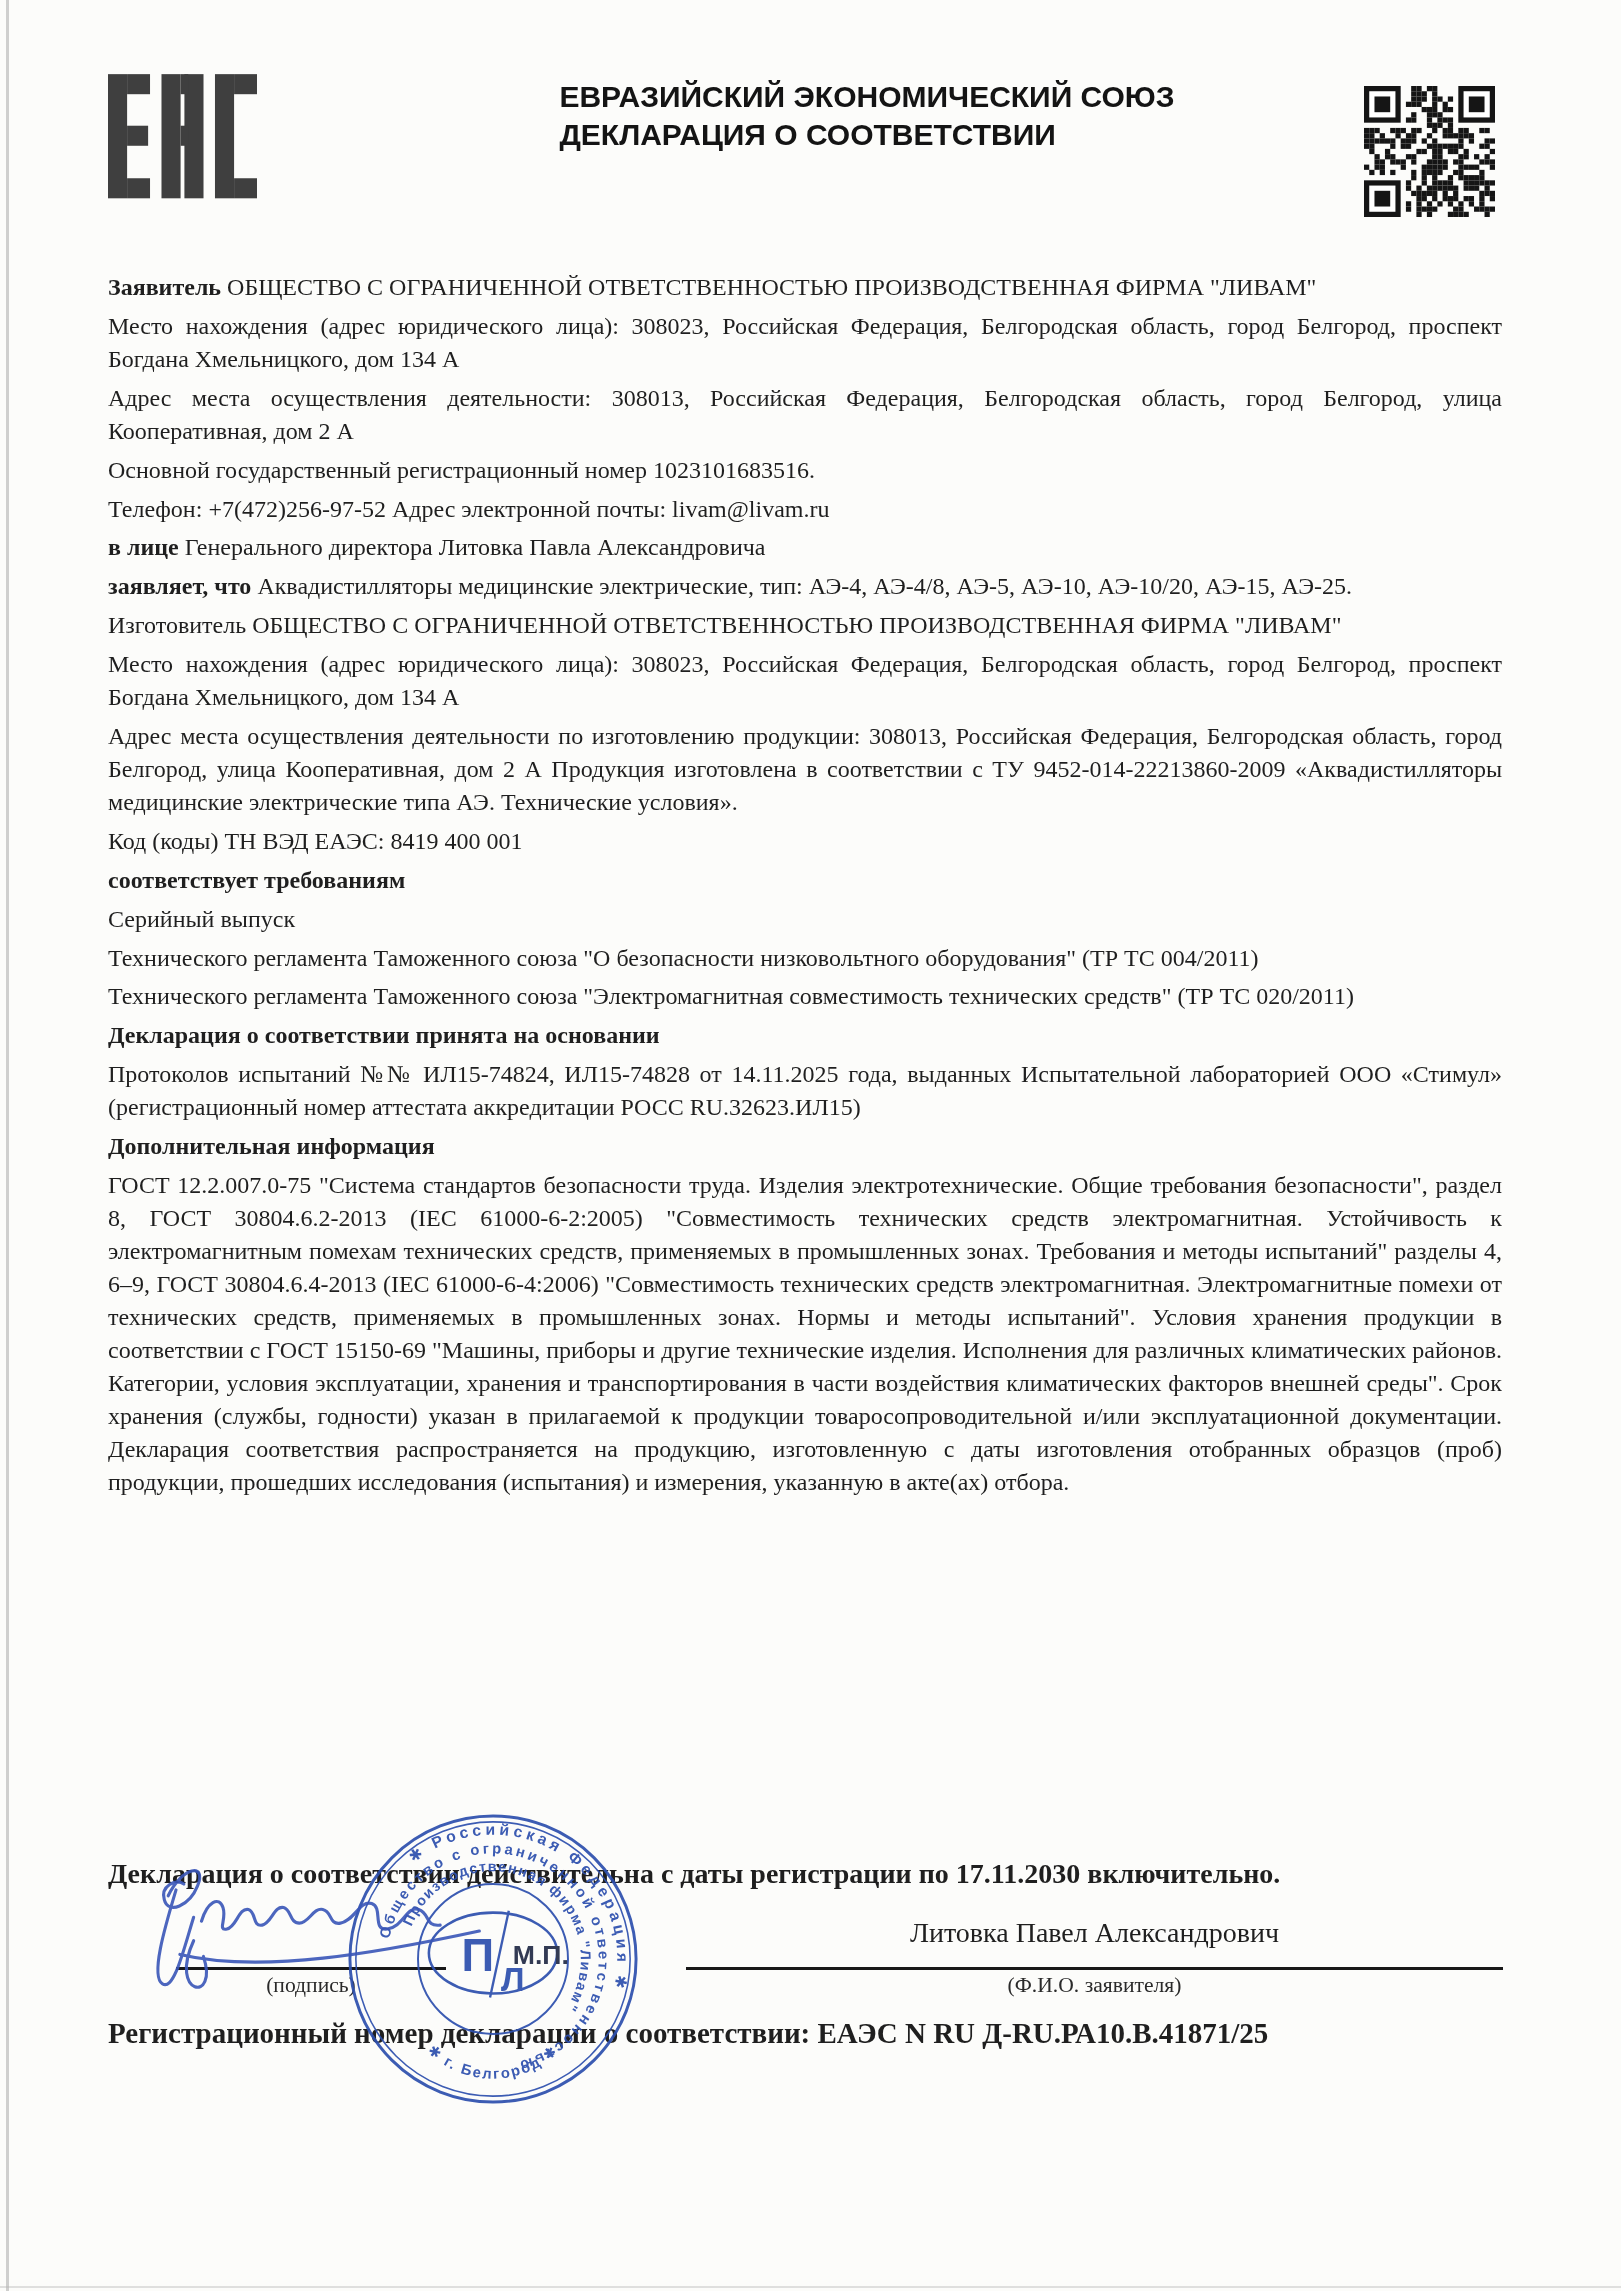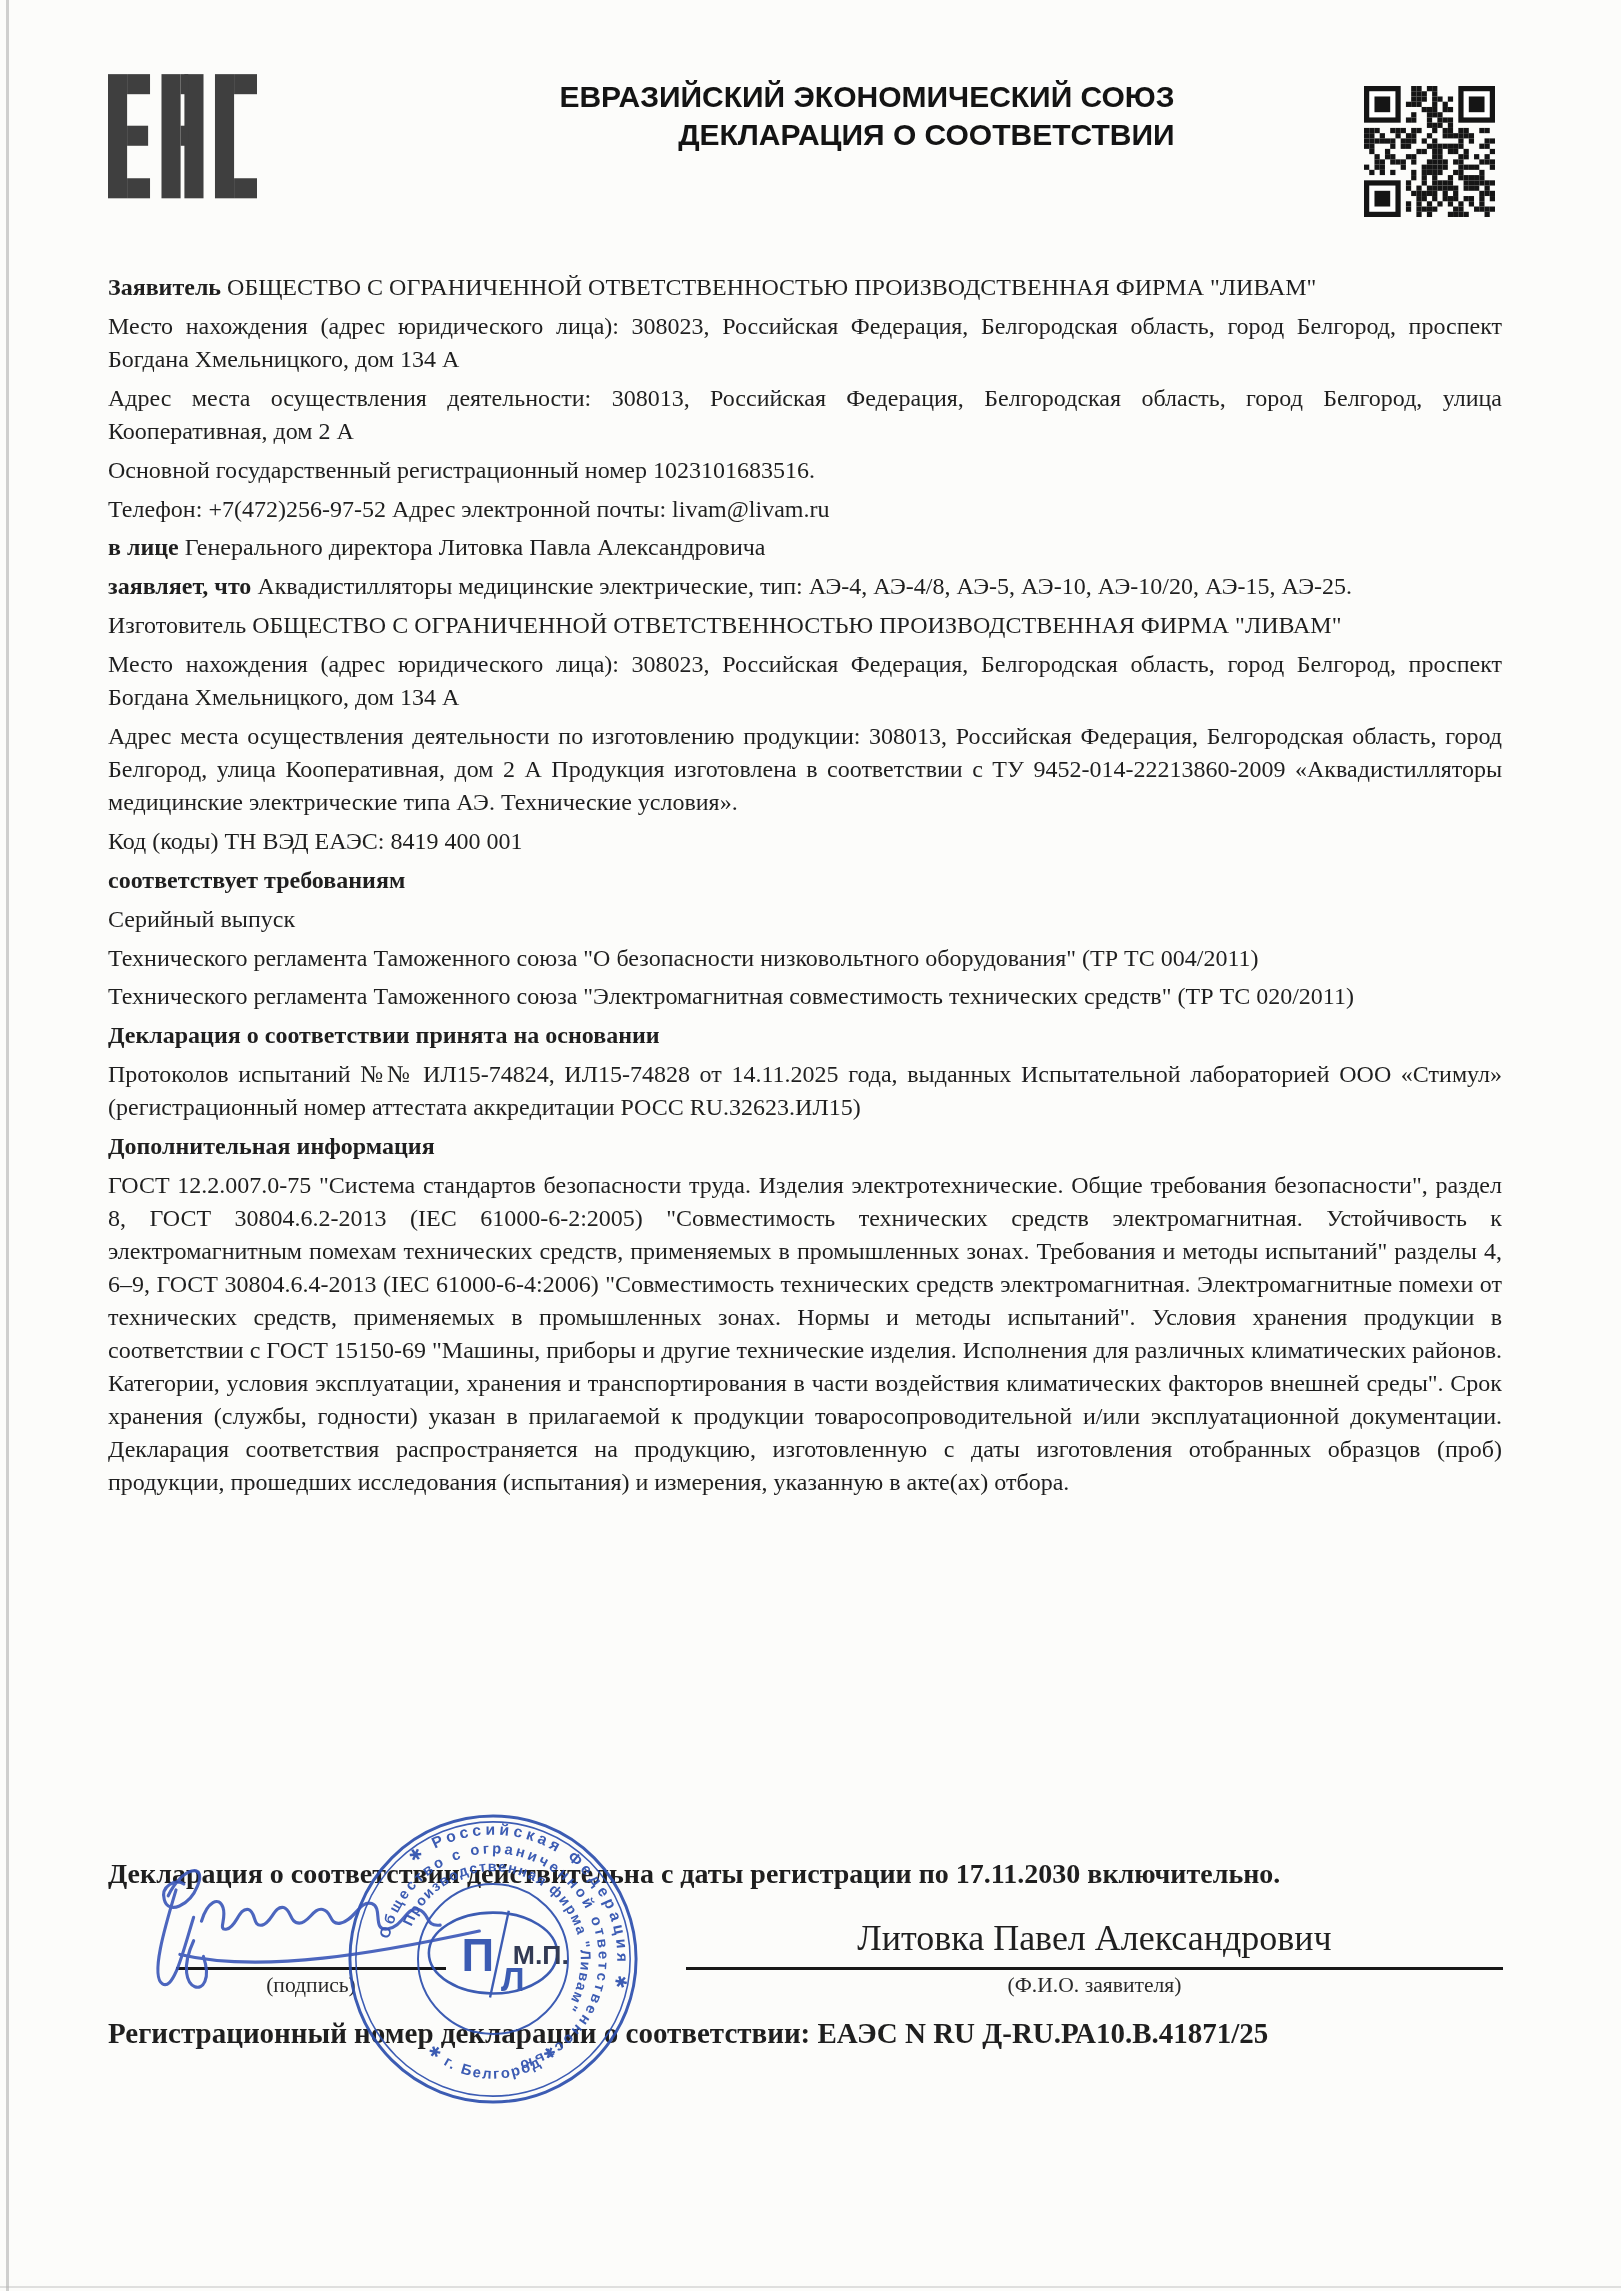--- a/index.html
+++ b/index.html
@@ -12,21 +12,21 @@
     overflow:hidden;
   }
   
   .scan-edge-left{position:absolute;left:5.9px;top:0;width:2.9px;height:100%;background:#9a9a9a;opacity:.45;}
   .scan-edge-bottom{position:absolute;left:0;bottom:3.9px;width:100%;height:2px;background:#b5b5b5;opacity:.4;}
 
   
   .eac-logo{position:absolute;left:108px;top:74px;}
   .doc-title{
     position:absolute;left:867px;top:78px;transform:translateX(-50%);
-    text-align:right;white-space:nowrap;
+    text-align:left;white-space:nowrap;
     font-family:"Liberation Sans","DejaVu Sans",sans-serif;
     font-weight:bold;font-size:30px;line-height:38px;color:#141414;
   }
   .qr{position:absolute;left:1364px;top:86px;width:131px;height:131px;}
 
   
   .content{
     position:absolute;left:108px;top:271px;width:1394px;
     font-size:24px;line-height:33px;text-align:justify;
   }
@@ -34,21 +34,21 @@
   .content b{font-weight:bold;}
 
   .abs{position:absolute;}
   .validity{
     left:108px;top:1858px;width:1394px;
     font-weight:bold;font-size:28px;
   }
   .sig-line{height:2.5px;background:#181818;}
   .sig-name{
     left:686px;top:1917px;width:817px;text-align:center;
-    font-size:36px;
+    font-size:28px;
   }
   .caption{
     font-size:21.6px;color:#2a2a2a;text-align:center;
   }
   .footer-line{
     left:108px;font-weight:bold;font-size:29px;white-space:nowrap;
   }
 
   
   .stamp{position:absolute;left:345px;top:1811px;width:296px;height:296px;opacity:.93;}

